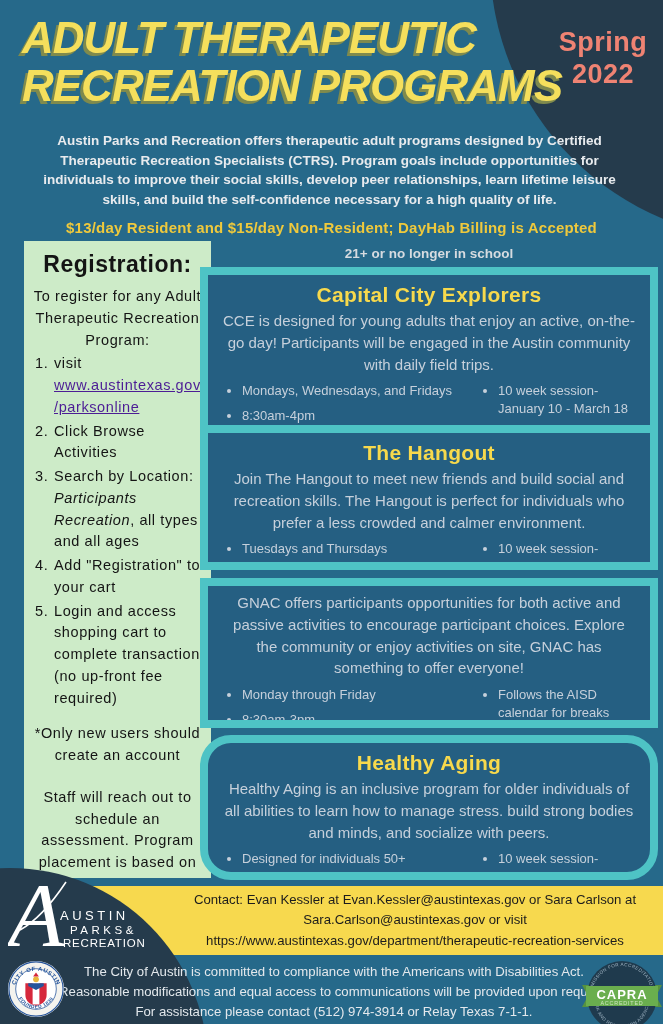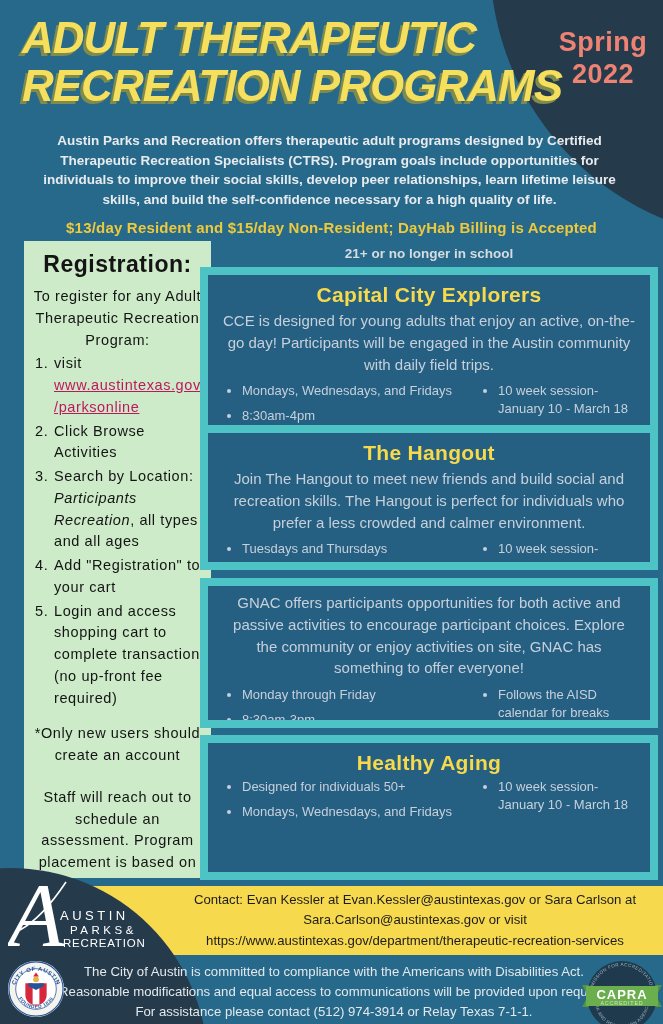--- a/index.html
+++ b/index.html
@@ -31,21 +31,21 @@
   .agenote{position:absolute; left:195px; top:246px; width:468px; z-index:2;
     text-align:center; color:#d6dbe0; font-size:13.5px; font-weight:bold;}
   
   .sidebar{position:absolute; left:4px; top:241px; width:187px; height:637px; z-index:1;
     background:var(--sidebar-green,#cdebc8); color:#141414; overflow:hidden;
     padding:6px 8px; box-sizing:border-box; letter-spacing:.6px;margin-left:20px;}
   .sidebar h2{margin:4px 0 8px; text-align:center; font-size:23px; letter-spacing:.5px;}
   .reg-intro{margin:0 0 2px; text-align:center; font-size:14.5px; line-height:1.5;}
   .sidebar ol{margin:2px 0 0; padding-left:21px; font-size:14.5px; line-height:1.5;}
   .sidebar li{margin:0 0 2px; padding-left:1px;}
-  .reg-link{color:#be185d; text-decoration:underline; overflow-wrap:anywhere;text-align:center;}
+  .reg-link{color:#4c1d95; text-decoration:underline; overflow-wrap:anywhere;text-align:center;}
   .note{margin:14px 0 0; text-align:center; font-size:14.5px; line-height:1.5;}
   .note2{margin-top:20px;}
   
   .card{position:absolute; left:200px; width:458px; box-sizing:border-box; z-index:2;
     background:var(--card-blue,#255f82);
     border:8px solid var(--card-border-teal,#4ec3c5);
     padding:6px 14px 8px; overflow:hidden; text-align:center;}
   .card-title{margin:2px 0 3px; font-size:21px; font-weight:bold;
     color:var(--card-title-yellow,#f7d94c); letter-spacing:.3px;}
   .card-desc{margin:0 0 7px; color:var(--card-text,#c6d0db); font-size:15px; line-height:1.45;}
@@ -133,22 +133,23 @@
       <div class="card-cols">
         <ul class="col-left">
             <li>Monday through Friday</li>
             <li>8:30am-3pm</li>
           </ul>
         <ul class="col-right">
             <li>Follows the AISD calendar for breaks</li>
           </ul>
       </div>
     </section>
-      <section class="card" style="top: 735px; height: 145px;">
+      <section class="card" style="top: 735px; height: 145px; border-radius: 31px;">
       <h3 class="card-title">Healthy Aging</h3>
+      <p class="card-desc">Healthy Aging is an inclusive program for older individuals of all abilities to learn how to manage stress. build strong bodies and minds, and socialize with peers.</p>
       <div class="card-cols">
         <ul class="col-left">
             <li>Designed for individuals 50+</li>
             <li>Mondays, Wednesdays, and Fridays</li>
           </ul>
         <ul class="col-right">
             <li>10 week session- January 10 - March 18</li>
           </ul>
       </div>
     </section>

